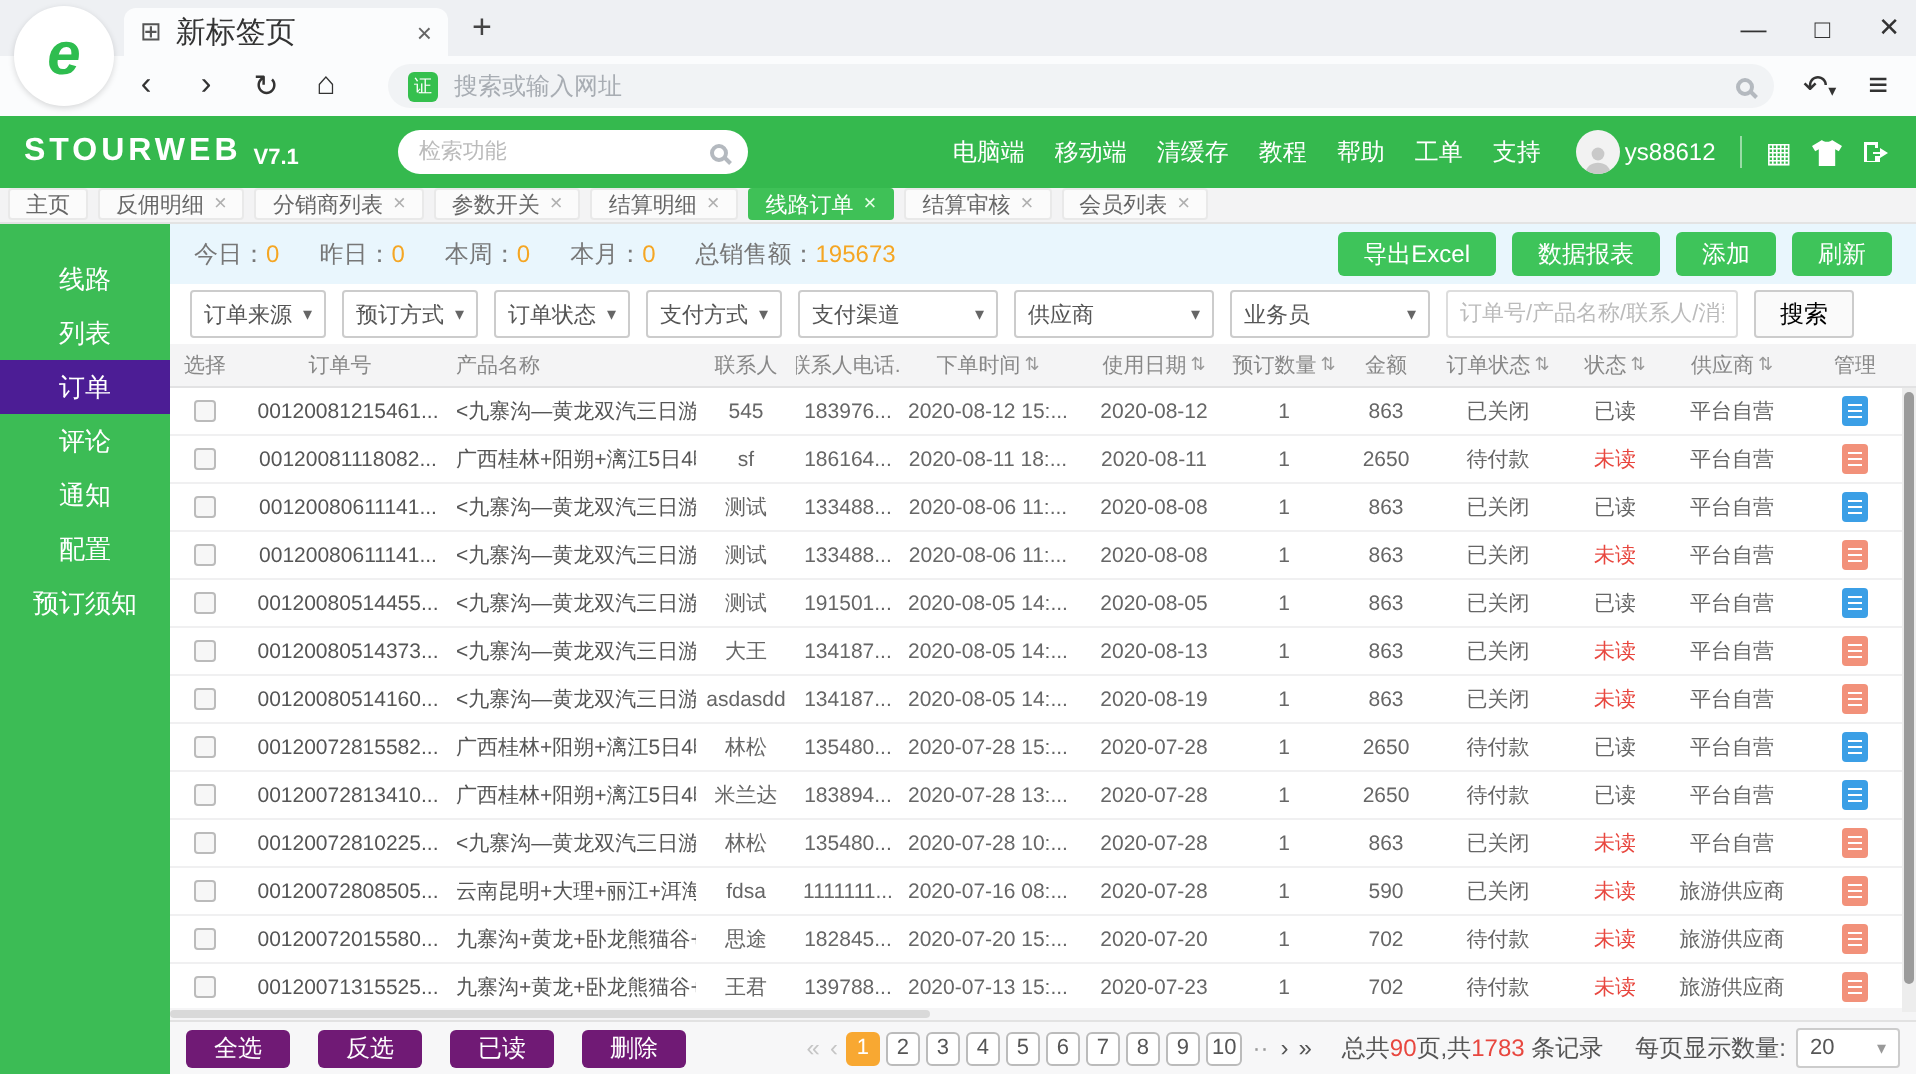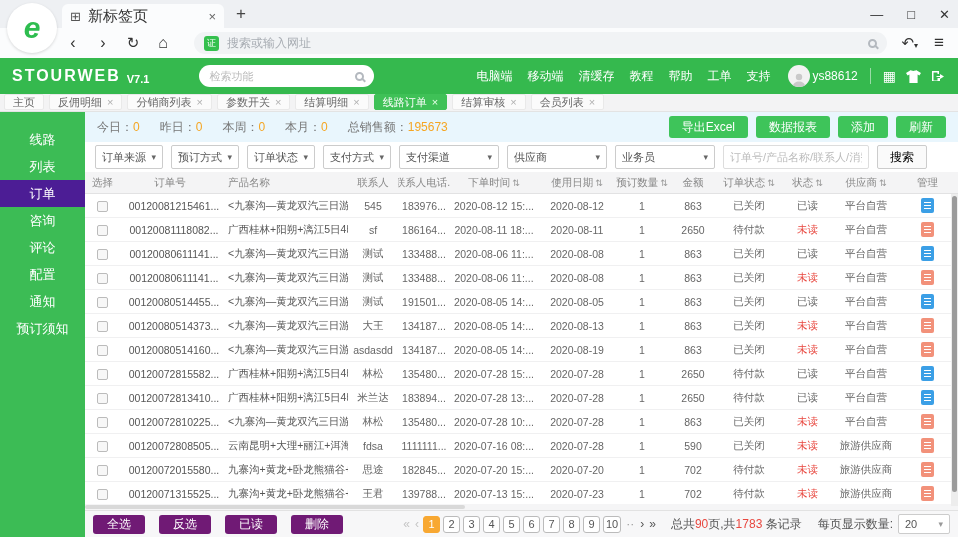--- a/index.html
+++ b/index.html
@@ -207,24 +207,23 @@
       <span>会员列表</span>
       <span class="tclose">×</span>
     </div>
   </div>
 
 <div class="main">
   <div class="sidebar" id="sideitems">
       <div class="sitem">线路</div>
       <div class="sitem">列表</div>
       <div class="sitem active">订单</div>
-      <div class="sitem">咨询</div>
       <div class="sitem">评论</div>
+      <div class="sitem">通知</div>
       <div class="sitem">配置</div>
-      <div class="sitem">通知</div>
       <div class="sitem">预订须知</div>
     </div>
   <div class="content">
     <div class="stats">
       <span id="statitems" style="display:flex;gap:20px">
           <span class="stat"><span class="slab">今日：</span><span class="sval">0</span></span>
           <span class="stat"><span class="slab">昨日：</span><span class="sval">0</span></span>
           <span class="stat"><span class="slab">本周：</span><span class="sval">0</span></span>
           <span class="stat"><span class="slab">本月：</span><span class="sval">0</span></span>
           <span class="stat"><span class="slab">总销售额：</span><span class="sval">195673</span></span>

